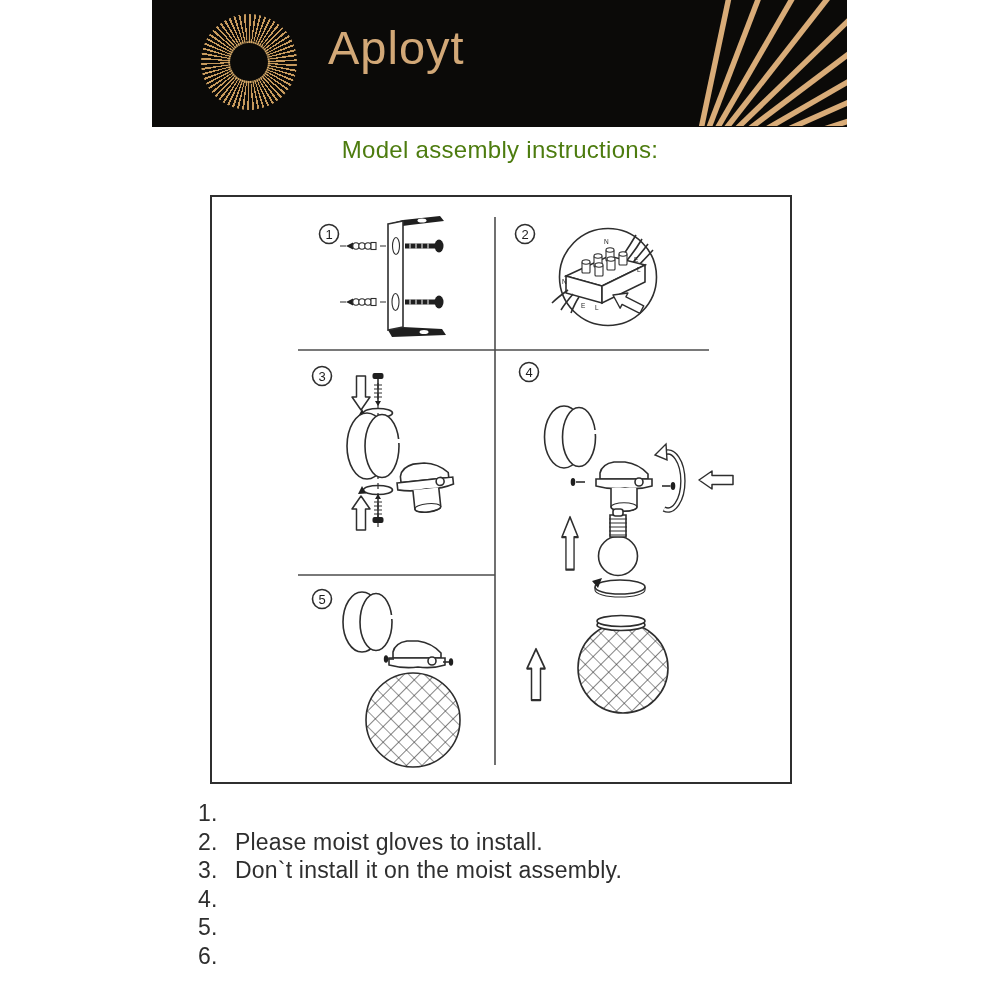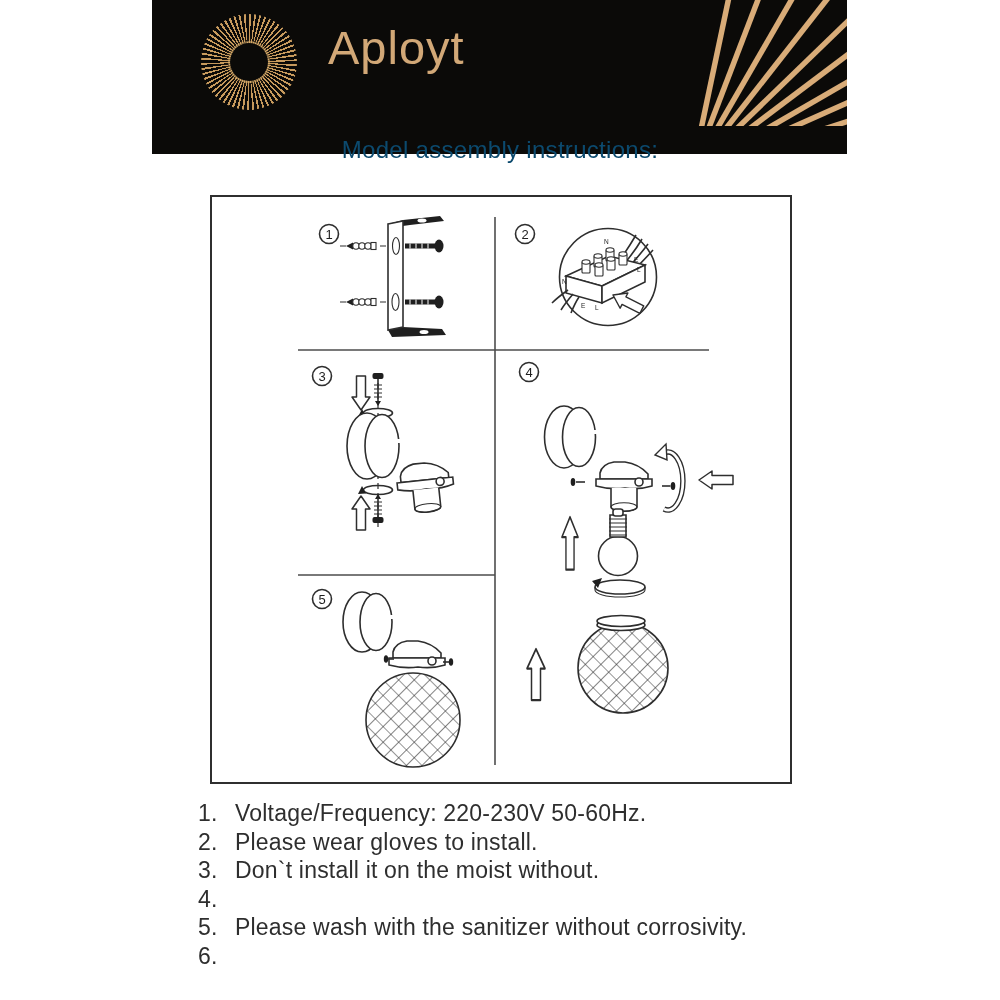--- a/index.html
+++ b/index.html
@@ -1,29 +1,29 @@
 <!DOCTYPE html>
 <html><head>
 <meta charset="utf-8">
 <style>
   html,body{margin:0;padding:0;background:#fff;}
   .page{position:relative;width:1000px;height:1000px;background:#ffffff;overflow:hidden;
         font-family:"Liberation Sans",sans-serif;}
   
-  .banner{position:absolute;left:152px;top:0;width:695px;height:154px;background:#0b0a08;overflow:hidden;}
+  .banner{position:absolute;left:152px;top:0;width:695px;height:127px;background:#0b0a08;overflow:hidden;}
   .sunburst{position:absolute;left:49px;top:14px;width:96px;height:96px;border-radius:50%;
             background:repeating-conic-gradient(#c79a5d 0deg 2.4deg, rgba(0,0,0,0) 2.4deg 6.2deg);}
   .sunburst::after{content:"";position:absolute;inset:29px;background:#0b0a08;border-radius:50%;
             box-shadow:0 0 0 2px rgba(222,178,112,.55), 0 0 10px 3px rgba(210,160,90,.25);}
   .wordmark{position:absolute;left:176px;top:20px;font-size:47px;font-weight:300;
             letter-spacing:1px;color:#d2a877;}
   .rays{position:absolute;left:0;top:0;}
   
   .title-block{position:absolute;left:0;top:136px;width:1000px;text-align:center;
-               font-size:24px;line-height:27.5px;color:#0c4a6e;letter-spacing:.3px;}
+               font-size:24px;line-height:27.5px;color:#4d7c0f;letter-spacing:.3px;}
   
   .diagram-box{position:absolute;left:210px;top:195px;width:582px;height:589px;
                border:2px solid #2f2f2f;box-sizing:border-box;background:#fff;}
   .dwg{position:absolute;left:0;top:0;}
   .s{fill:#fff;stroke:#2e2e2e;stroke-width:1.6;}
   .sn{fill:none;stroke:#2e2e2e;stroke-width:1.6;}
   .thin{stroke-width:1.1;}
   .fd{fill:#1f1f1f;stroke:none;}
   .dash{fill:none;stroke:#2e2e2e;stroke-width:1.2;stroke-dasharray:6 4;}
   .div-line{stroke:#4d4d4d;stroke-width:1.6;}
@@ -289,35 +289,33 @@
           <ellipse class="fd" cx="239" cy="465" rx="2.2" ry="3.8"></ellipse>
           <path class="sn" stroke-width="2" d="M231,465 H237"></path>
         </g>
       </g>
     </svg>
   </div>
 
   <div class="notes">
     <div class="note">
         <span class="num">1.</span>
-        <span class="txt">Voltage/Frequency: 220-230V 50-60Hz.</span>
       </div>
     <div class="note">
         <span class="num">2.</span>
-        <span class="txt">Please wear gloves to install.</span>
+        <span class="txt">Please moist gloves to install.</span>
       </div>
     <div class="note">
         <span class="num">3.</span>
-        <span class="txt">Don`t install it on the moist without.</span>
+        <span class="txt">Don`t install it on the moist assembly.</span>
       </div>
     <div class="note">
         <span class="num">4.</span>
       </div>
     <div class="note">
         <span class="num">5.</span>
-        <span class="txt">Please wash with the sanitizer without corrosivity.</span>
       </div>
     <div class="note">
         <span class="num">6.</span>
       </div>
   </div>
 
 </div>
 
 </body></html>

